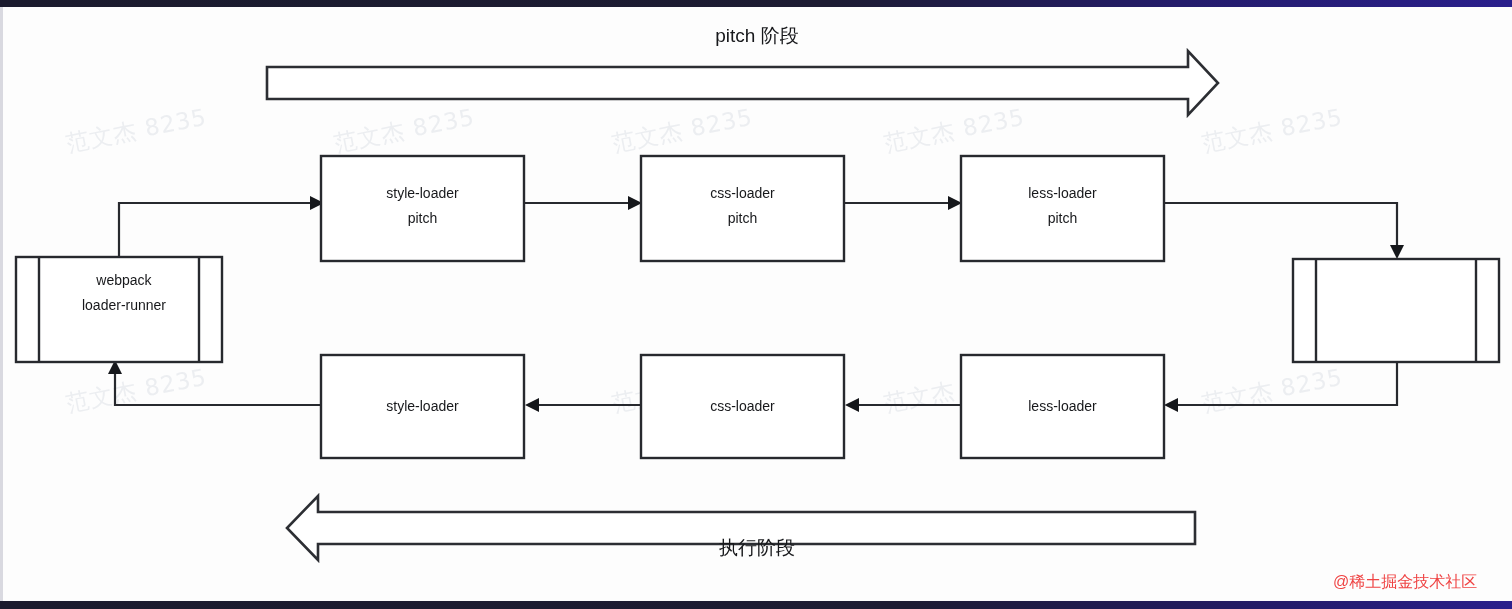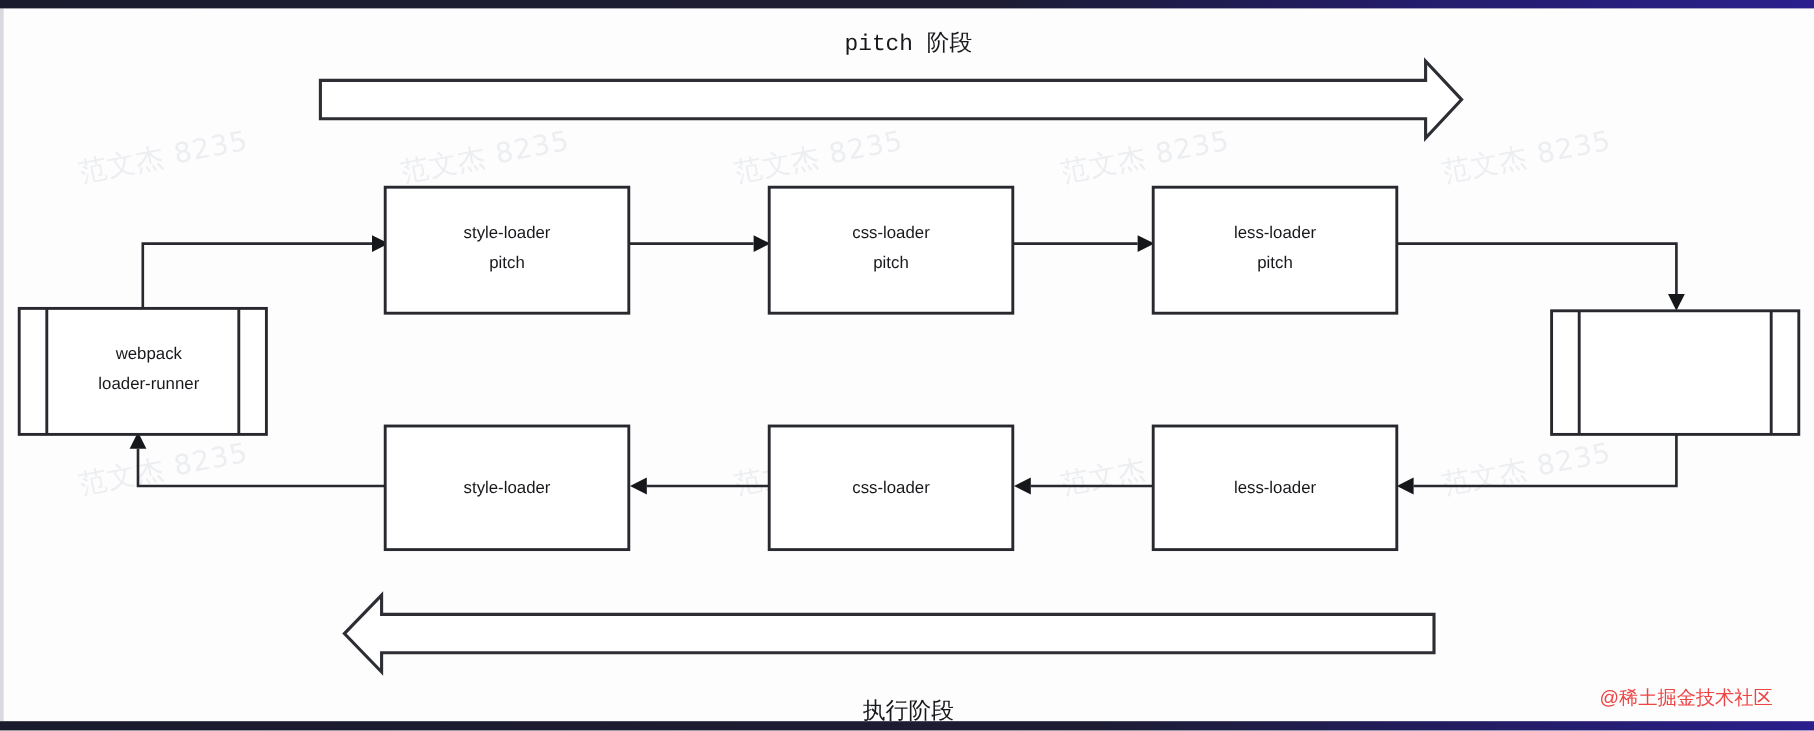--- a/index.html
+++ b/index.html
@@ -76,21 +76,20 @@
     white-space: pre-line;
     user-select: none;
   }
   .phase {
     position: absolute;
     text-align: center;
     color: #17181b;
     font-size: 19px;
     white-space: nowrap;
     user-select: none;
-    font-family: Liberation Mono, monospace;
   }
   .credit {
     position: absolute;
     color: #ef4444;
     font-size: 16px;
     white-space: nowrap;
     user-select: none;
   }
 </style>
 </head>
@@ -181,23 +180,23 @@
       <rect class="boxline" x="638" y="149" width="203" height="105"></rect>
       <rect class="boxline" x="958" y="149" width="203" height="105"></rect>
 
       <rect class="boxline" x="318" y="348" width="203" height="103"></rect>
       <rect class="boxline" x="638" y="348" width="203" height="103"></rect>
       <rect class="boxline" x="958" y="348" width="203" height="103"></rect>
     </svg>
 
     <div class="phase" style="left:604px; top:16px; width:300px;">pitch 阶段</div>
 
-    <div class="phase" style="left:604px; top:572px; width:300px;">执行阶段</div>
-
-    <div class="lbl" style="left:13px; top:275px; width:216px;">webpack
+    <div class="phase" style="left:604px; top:528px; width:300px;">执行阶段</div>
+
+    <div class="lbl" style="left:13px; top:261px; width:216px;">webpack
 loader-runner</div>
 
 
     <div class="lbl" style="left:318px; top:174px; width:203px;">style-loader
 pitch</div>
     <div class="lbl" style="left:638px; top:174px; width:203px;">css-loader
 pitch</div>
     <div class="lbl" style="left:958px; top:174px; width:203px;">less-loader
 pitch</div>
 

